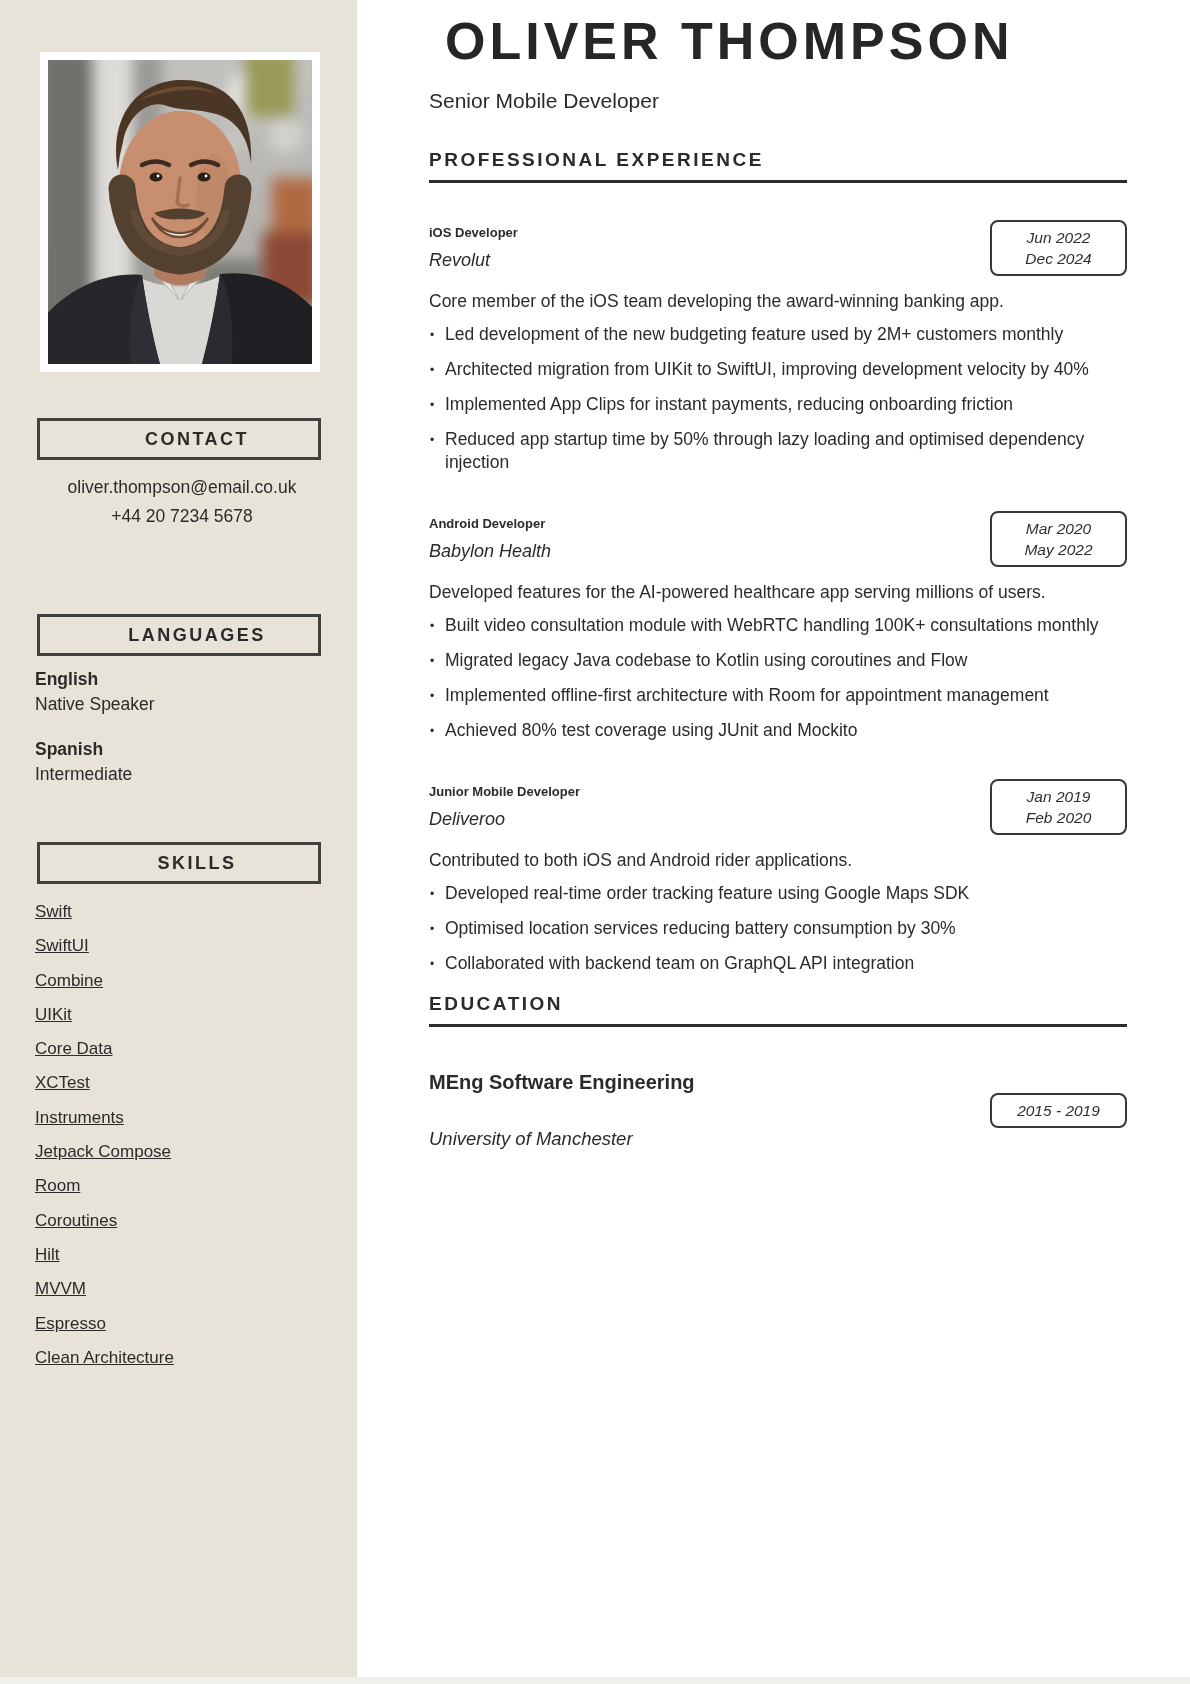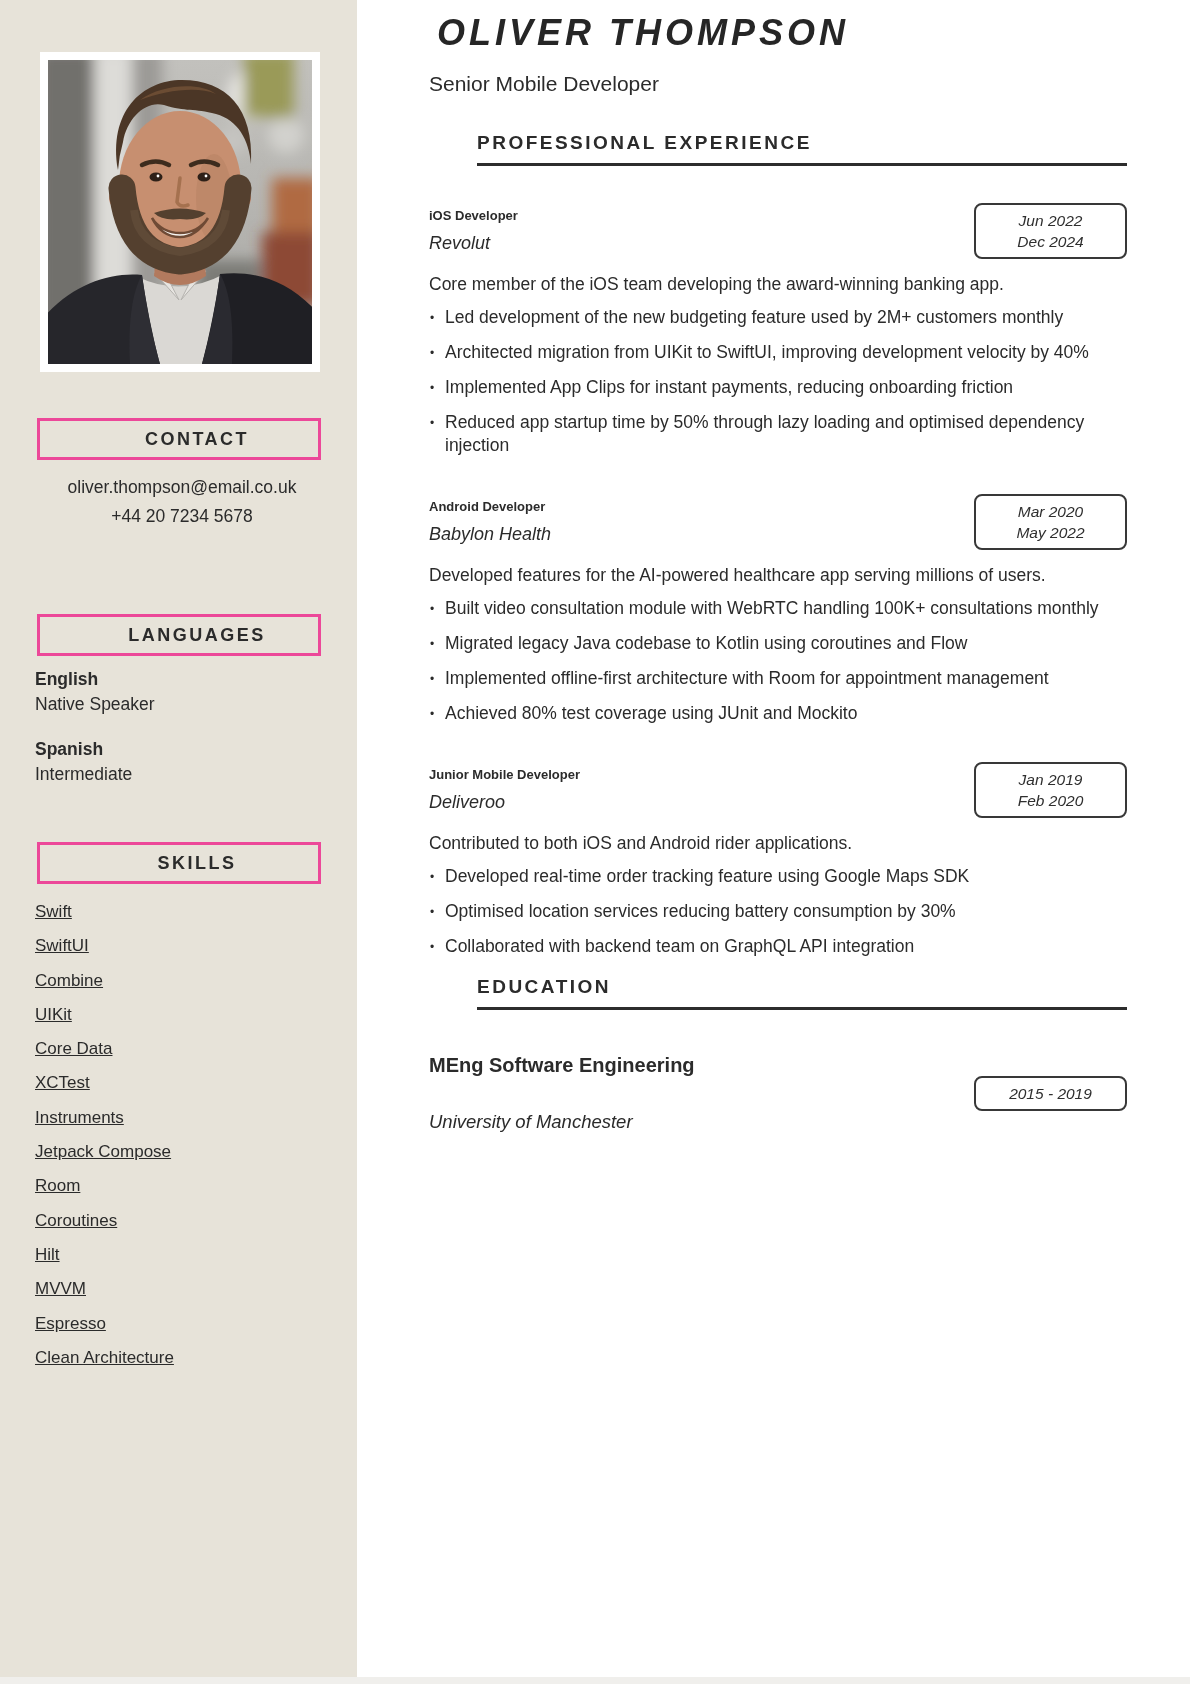--- a/index.html
+++ b/index.html
@@ -7,48 +7,48 @@
     position:relative; width:1190px; height:1684px; overflow:hidden;
     background:#ffffff; color:#2b2b2b;
     font-family:"Liberation Sans","DejaVu Sans",sans-serif;
   }
   
   .sidebar { position:absolute; left:0; top:0; width:357px; height:1677px; background:#e7e3d9; }
   .photo-frame { margin:52px 0 0 40px; width:280px; height:320px; background:#ffffff; box-sizing:border-box; padding:8px; }
   .photo-frame svg { display:block; width:264px; height:304px; }
   .side-header {
     margin:46px 36px 0 37px; height:42px; box-sizing:border-box;
-    border:3px solid #ec4899; display:flex; align-items:center; justify-content:center;
+    border:3px solid #404040; display:flex; align-items:center; justify-content:center;
     font-weight:bold; font-size:18px; letter-spacing:2.5px; color:#2b2b2b;padding-left:36px;
   }
   .side-header.languages { margin-top:87px; }
   .side-header.skills { margin-top:57px; }
   .contact-lines { margin:16px 28px 0 35px; font-size:17.5px; line-height:22px;text-align:center; }
   .contact-lines .line + .line { margin-top:7px; }
   .lang-block { margin:13px 28px 0 35px; font-size:17.5px; }
   .lang-entry + .lang-entry { margin-top:24px; }
   .lang-name { font-weight:bold; }
   .lang-level { margin-top:4px; }
   .skills-list { margin:11px 28px 0 35px; padding:0; list-style:none; font-size:17px;text-decoration:underline; }
   .skills-list li { line-height:34.3px; }
   
   .main { position:absolute; left:357px; top:0; width:833px; box-sizing:border-box; padding:0 63px 0 72px; }
-  h1.name { margin:14px 8px 0; font-size:36px; line-height:1.06; font-weight:900; letter-spacing:4px; color:#262626;font-style:italic; }
+  h1.name { margin:14px 16px 0; font-size:52px; line-height:1.06; font-weight:900; letter-spacing:4px; color:#262626; }
   .subtitle { margin-top:20px; font-size:21px; }
   .section-header {
     margin-top:36px; font-size:19px; font-weight:bold; letter-spacing:2.5px;
-    padding-bottom:9px; border-bottom:3px solid #2d2d2d; color:#2b2b2b;margin-left:48px;
+    padding-bottom:9px; border-bottom:3px solid #2d2d2d; color:#2b2b2b;
   }
   .section-header.education { margin-top:18px; }
   .job { margin-top:37px; }
   .row-head { display:flex; justify-content:space-between; align-items:center; }
   .job-title { font-size:13px; font-weight:bold; }
   .job-company { font-size:18px; font-style:italic; margin-top:10px; }
   .date-box {
-    flex-shrink:0; width:153px; box-sizing:border-box; margin-left:20px;
+    flex-shrink:0; width:137px; box-sizing:border-box; margin-left:20px;
     border:2.5px solid #383838; border-radius:8px; padding:5px 6px;
     text-align:center; font-size:15.5px; font-style:italic; line-height:21px; color:#2f2f2f;
   }
   .job-summary { margin-top:14px; font-size:17.5px; line-height:23px; }
   .bullets { margin:10px 0 0; padding:0; list-style:none; font-size:17.5px; line-height:23px; }
   .bullets li { position:relative; padding-left:16px; margin-bottom:12px; }
   .bullets li::before { content:"•"; position:absolute; left:1px; top:1px; font-size:12px; line-height:23px; color:#2b2b2b; }
   .edu { margin-top:44px; }
   .edu-degree { font-size:20px; font-weight:bold; }
   .edu-school { font-size:18.5px; font-style:italic; margin-top:34px; }

